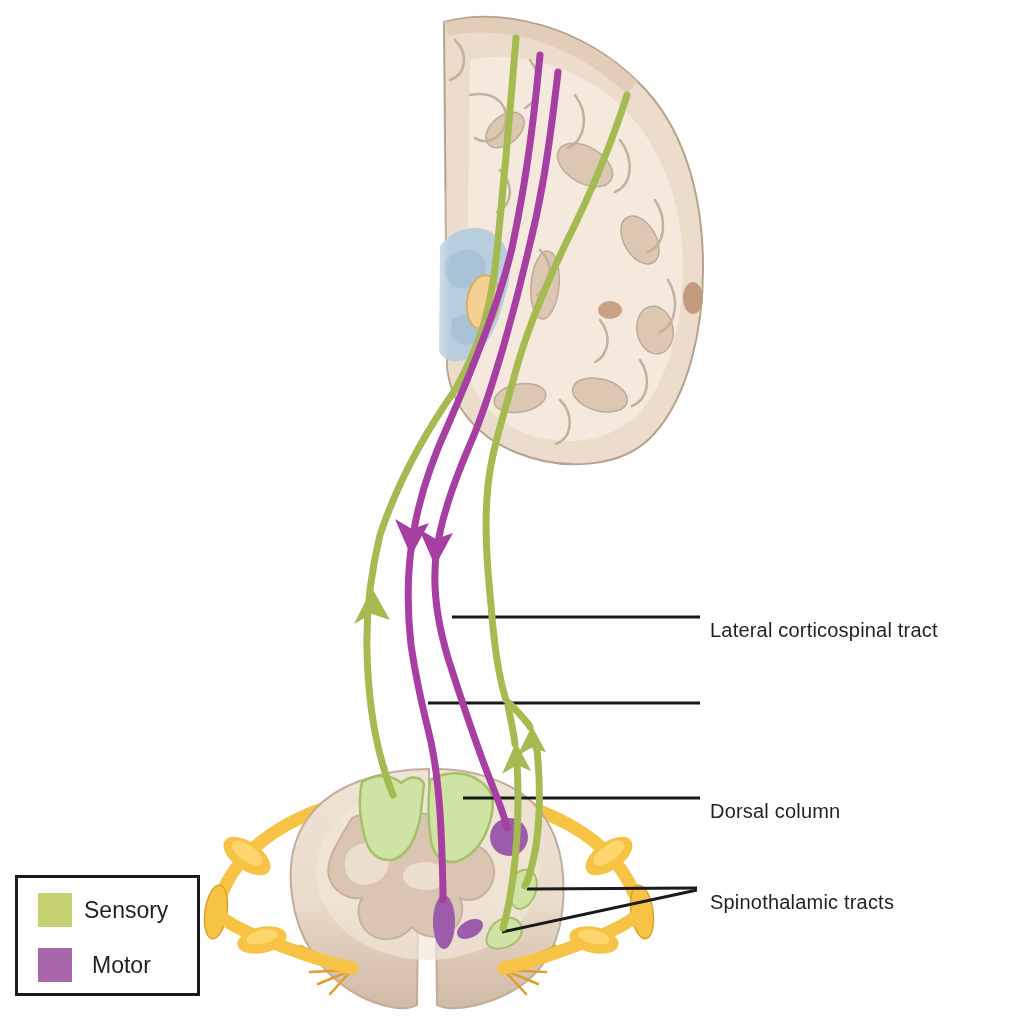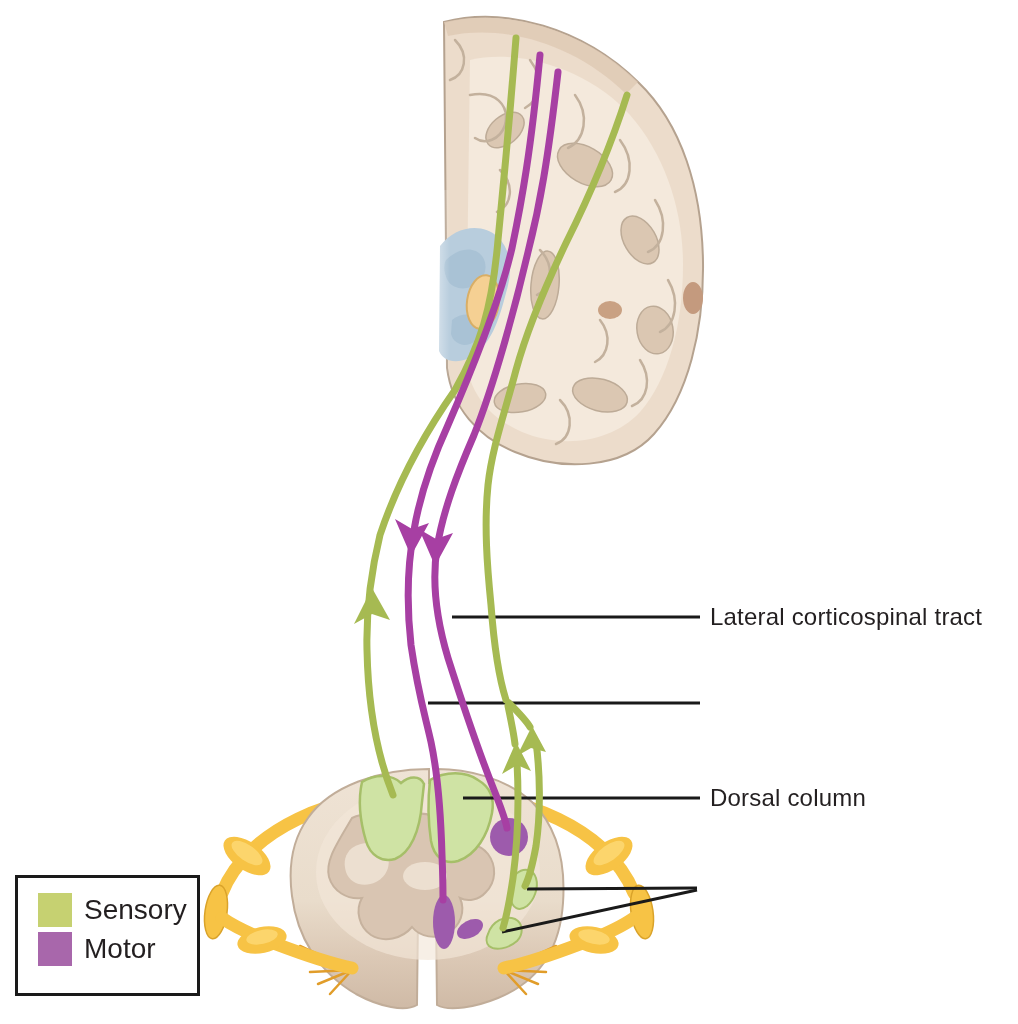--- a/index.html
+++ b/index.html
@@ -3,35 +3,35 @@
 <meta charset="utf-8">
 <style>
   html,body{margin:0;padding:0;background:#ffffff;}
   #stage{
     position:relative;width:1018px;height:1024px;background:#ffffff;overflow:hidden;
     font-family:"Liberation Sans", sans-serif;
   }
   #art{position:absolute;left:0;top:0;}
   .fig-label{
     position:absolute;transform:translateY(-50%);
-    font-size:24px;color:#231f20;white-space:nowrap;letter-spacing:0.2px;
+    font-size:20px;color:#231f20;white-space:nowrap;letter-spacing:0.2px;margin-top:13px;
   }
   #label-lateral{left:710px;top:617px;}
   #label-anterior{left:710px;top:703px;}
   #label-dorsal{left:710px;top:798px;text-align:right;}
   #label-spino{left:710px;top:889px;}
   #legend{
     position:absolute;left:15px;top:875px;width:185px;height:121px;
     border:3px solid #1a1a1a;background:#ffffff;box-sizing:border-box;
   }
   .legend-row{position:absolute;left:20px;display:flex;align-items:center;}
   .legend-row.sensory{top:15px;}
-  .legend-row.motor{top:54px;}
+  .legend-row.motor{top:70px;gap:8px;}
   .legend-row svg{display:block;}
-  .legend-text{margin-left:12px;font-size:28px;color:#231f20;}
+  .legend-text{margin-left:12px;font-size:23px;color:#231f20;}
 </style>
 </head>
 <body>
 
 <div id="stage">
 
 <svg id="art" width="1018" height="1024" viewBox="0 0 1018 1024">
   <defs>
     <linearGradient id="cordGrad" x1="0" y1="0" x2="0" y2="1">
       <stop offset="0" stop-color="#efe3d5"></stop>
@@ -204,20 +204,21 @@
     <path fill="#a6ba52" d="M372,588 L354,624 L372,614 L390,620 Z"></path>
     <path fill="#a6ba52" d="M516,742 L502,774 L517,765 L531,771 Z"></path>
     <path fill="#a6ba52" d="M532,726 L517,756 L531,748 L546,752 Z"></path>
     <path fill="#a73fa3" d="M411,556 L395,519 L412,529 L429,523 Z"></path>
     <path fill="#a73fa3" d="M435,566 L419,529 L436,539 L453,533 Z"></path>
   </g>
 </svg>
 
 <div class="fig-label" id="label-lateral">Lateral corticospinal tract</div>
 <div class="fig-label" id="label-dorsal">Dorsal column</div>
+<div class="fig-label" id="label-spino">Spinothalamic tracts</div>
 
 <div id="legend">
   <div class="legend-row sensory">
     <svg width="34" height="34">
       <rect x="0" y="0" width="34" height="34" fill="#c6d171"></rect>
     </svg>
     <span class="legend-text">Sensory</span>
   </div>
   <div class="legend-row motor">
     <svg width="34" height="34">

